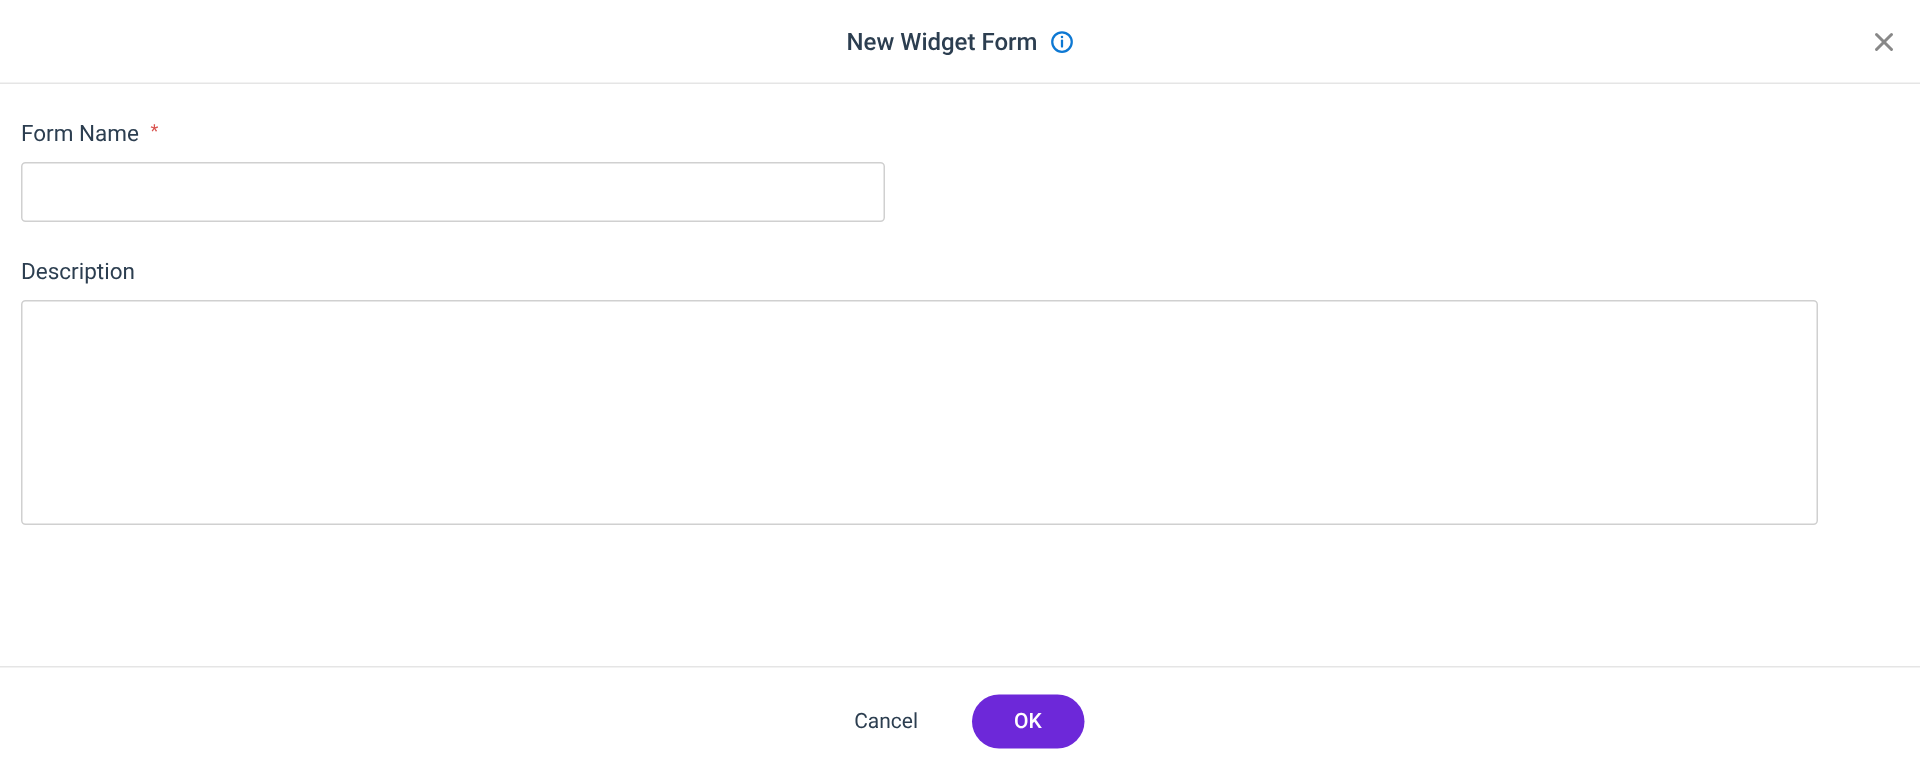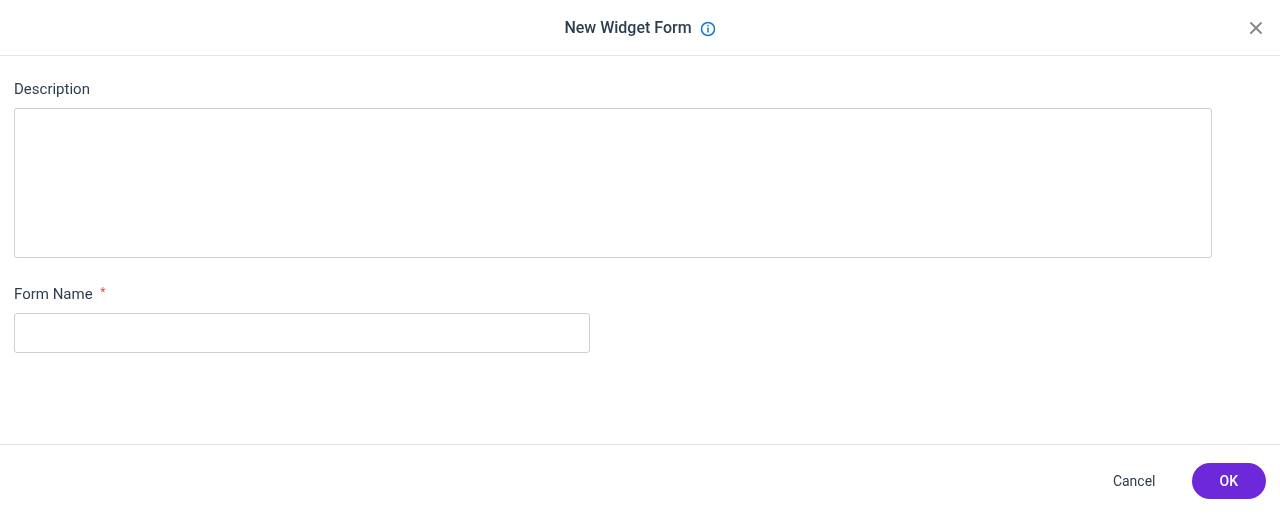--- a/index.html
+++ b/index.html
@@ -22,21 +22,21 @@
       justify-content: center;
       height: 56px;
       position: relative;
       border-bottom: 1px solid #e5e5e5;
     }
     .dialog-title {
       font-size: 16px;
       font-weight: 500;
       color: #2c3e50;
       display: flex;
-      align-items: flex-end;
+      align-items: center;
       gap: 8px;
     }
     .info-icon {
       display: inline-flex;
       align-items: center;
       justify-content: center;
       width: 16px;
       height: 16px;
     }
     .info-icon svg {
@@ -106,21 +106,21 @@
       outline: none;
     }
     .dialog-footer {
       position: absolute;
       bottom: 0;
       left: 0;
       right: 0;
       border-top: 1px solid #e5e5e5;
       padding: 18px 14px;
       display: flex;
-      justify-content: flex-end;
+      justify-content: center;
       align-items: center;
       gap: 24px;
     }
     .btn-cancel {
       background: none;
       border: none;
       color: #2c3e50;
       font-size: 14px;
       cursor: pointer;
       padding: 8px 12px;
@@ -155,29 +155,29 @@
   <button class="close-button">
     <svg viewBox="0 0 16 16" fill="none" stroke="#888" stroke-width="2" stroke-linecap="round">
       <line x1="3" y1="3" x2="13" y2="13"></line>
       <line x1="13" y1="3" x2="3" y2="13"></line>
     </svg>
   </button>
 </div>
 
 <div class="dialog-body">
   <div class="form-group">
-    <label class="form-label">Description</label>
-    <textarea class="textarea-input" style=""></textarea>
-  </div>
-
-  <div class="form-group">
     <label class="form-label">
       <span>Form Name</span>
       <span class="required-asterisk">*</span>
     </label>
     <input type="text" class="text-input" value="" style="">
+  </div>
+
+  <div class="form-group">
+    <label class="form-label">Description</label>
+    <textarea class="textarea-input" style=""></textarea>
   </div>
 </div>
 
 <div class="dialog-footer">
   <button class="btn-cancel">Cancel</button>
   <button class="btn-ok">OK</button>
 </div>
 
 </body></html>

